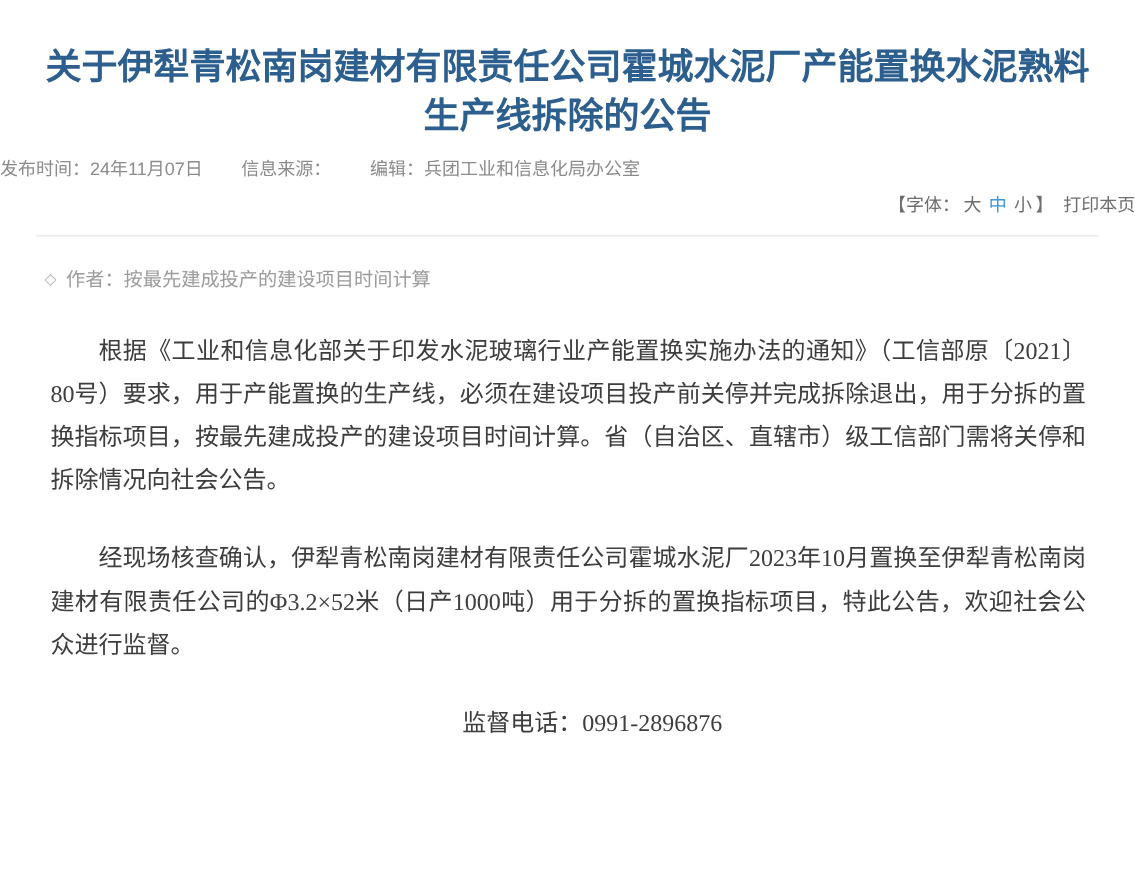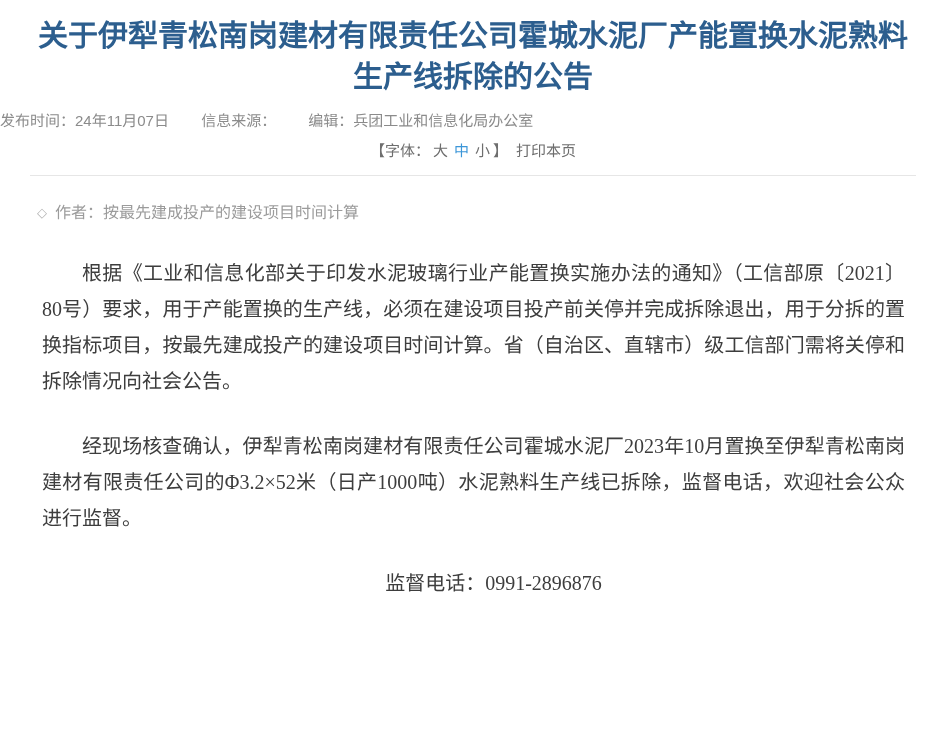--- a/index.html
+++ b/index.html
@@ -16,21 +16,21 @@
   }
   .page {
     width: 946px;
     height: 738px;
     background: #ffffff;
     box-sizing: border-box;
   }
   
   .article-title {
     margin: 0;
-    padding: 15px 34px 0 34px;
+    padding: 36px 34px 0 34px;
     text-align: center;
     font-size: 30px;
     line-height: 41px;
     font-weight: bold;
     color: #2c5e8e;
     font-family: "Liberation Sans", "DejaVu Sans", sans-serif;
     letter-spacing: 0px;
   }
   
   .meta-row {
@@ -38,21 +38,21 @@
     font-size: 15px;
     color: #8b8b8b;
     line-height: 20px;
   }
   .meta-item { display: inline-block; }
   .meta-item + .meta-item { margin-left: 28px; }
   .meta-item .meta-value { color: #8b8b8b; }
   
   .font-bar {
     margin-top: 10px;
-    text-align: center;
+    text-align: right;
     font-size: 15px;
     color: #6e6e6e;
     line-height: 20px;
   }
   .font-bar .font-size-option {
     cursor: pointer;
     margin: 0 3px;
     color: #6e6e6e;
     text-decoration: none;
   }
@@ -133,18 +133,18 @@
   </div>
 
   <hr class="divider">
 
   <div class="author-row">
     <span class="diamond">◇</span><span>作者：</span><span>按最先建成投产的建设项目时间计算</span>
   </div>
 
   <div class="article-body">
     <p>根据《工业和信息化部关于印发水泥玻璃行业产能置换实施办法的通知》（工信部原〔2021〕80号）要求，用于产能置换的生产线，必须在建设项目投产前关停并完成拆除退出，用于分拆的置换指标项目，按最先建成投产的建设项目时间计算。省（自治区、直辖市）级工信部门需将关停和拆除情况向社会公告。</p>
-    <p>经现场核查确认，伊犁青松南岗建材有限责任公司霍城水泥厂2023年10月置换至伊犁青松南岗建材有限责任公司的Φ3.2×52米（日产1000吨）水泥熟料生产线已拆除，监督电话，欢迎社会公众进行监督。</p>
+    <p>经现场核查确认，伊犁青松南岗建材有限责任公司霍城水泥厂2023年10月置换至伊犁青松南岗建材有限责任公司的Φ3.2×52米（日产1000吨）用于分拆的置换指标项目，特此公告，欢迎社会公众进行监督。</p>
     <p class="phone-line">监督电话：0991-2896876</p>
   </div>
 
 
 </div>
 
 </body></html>

